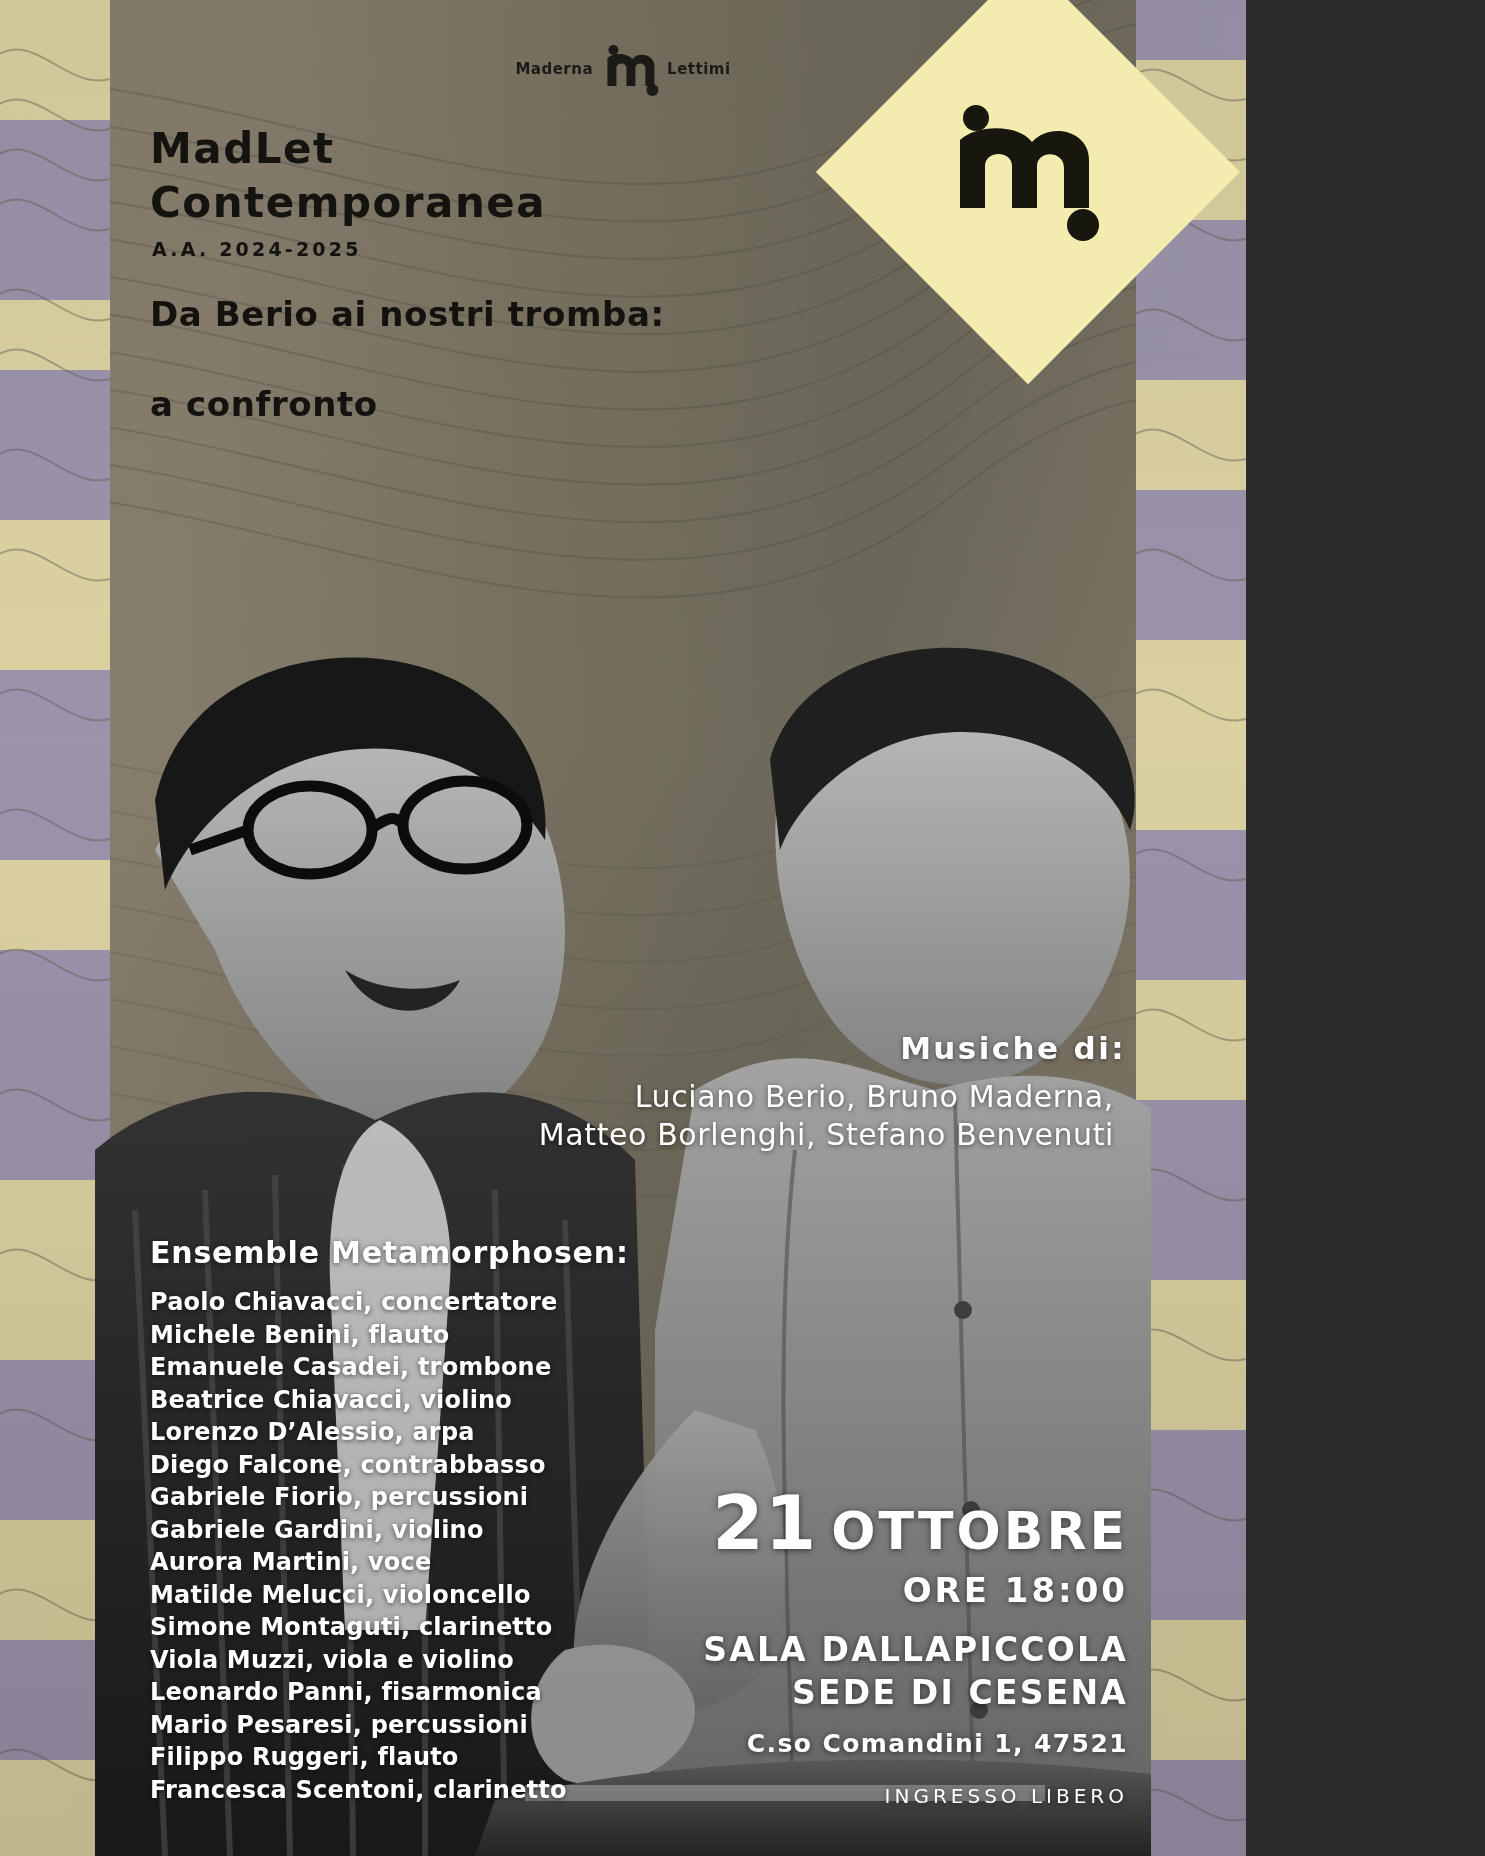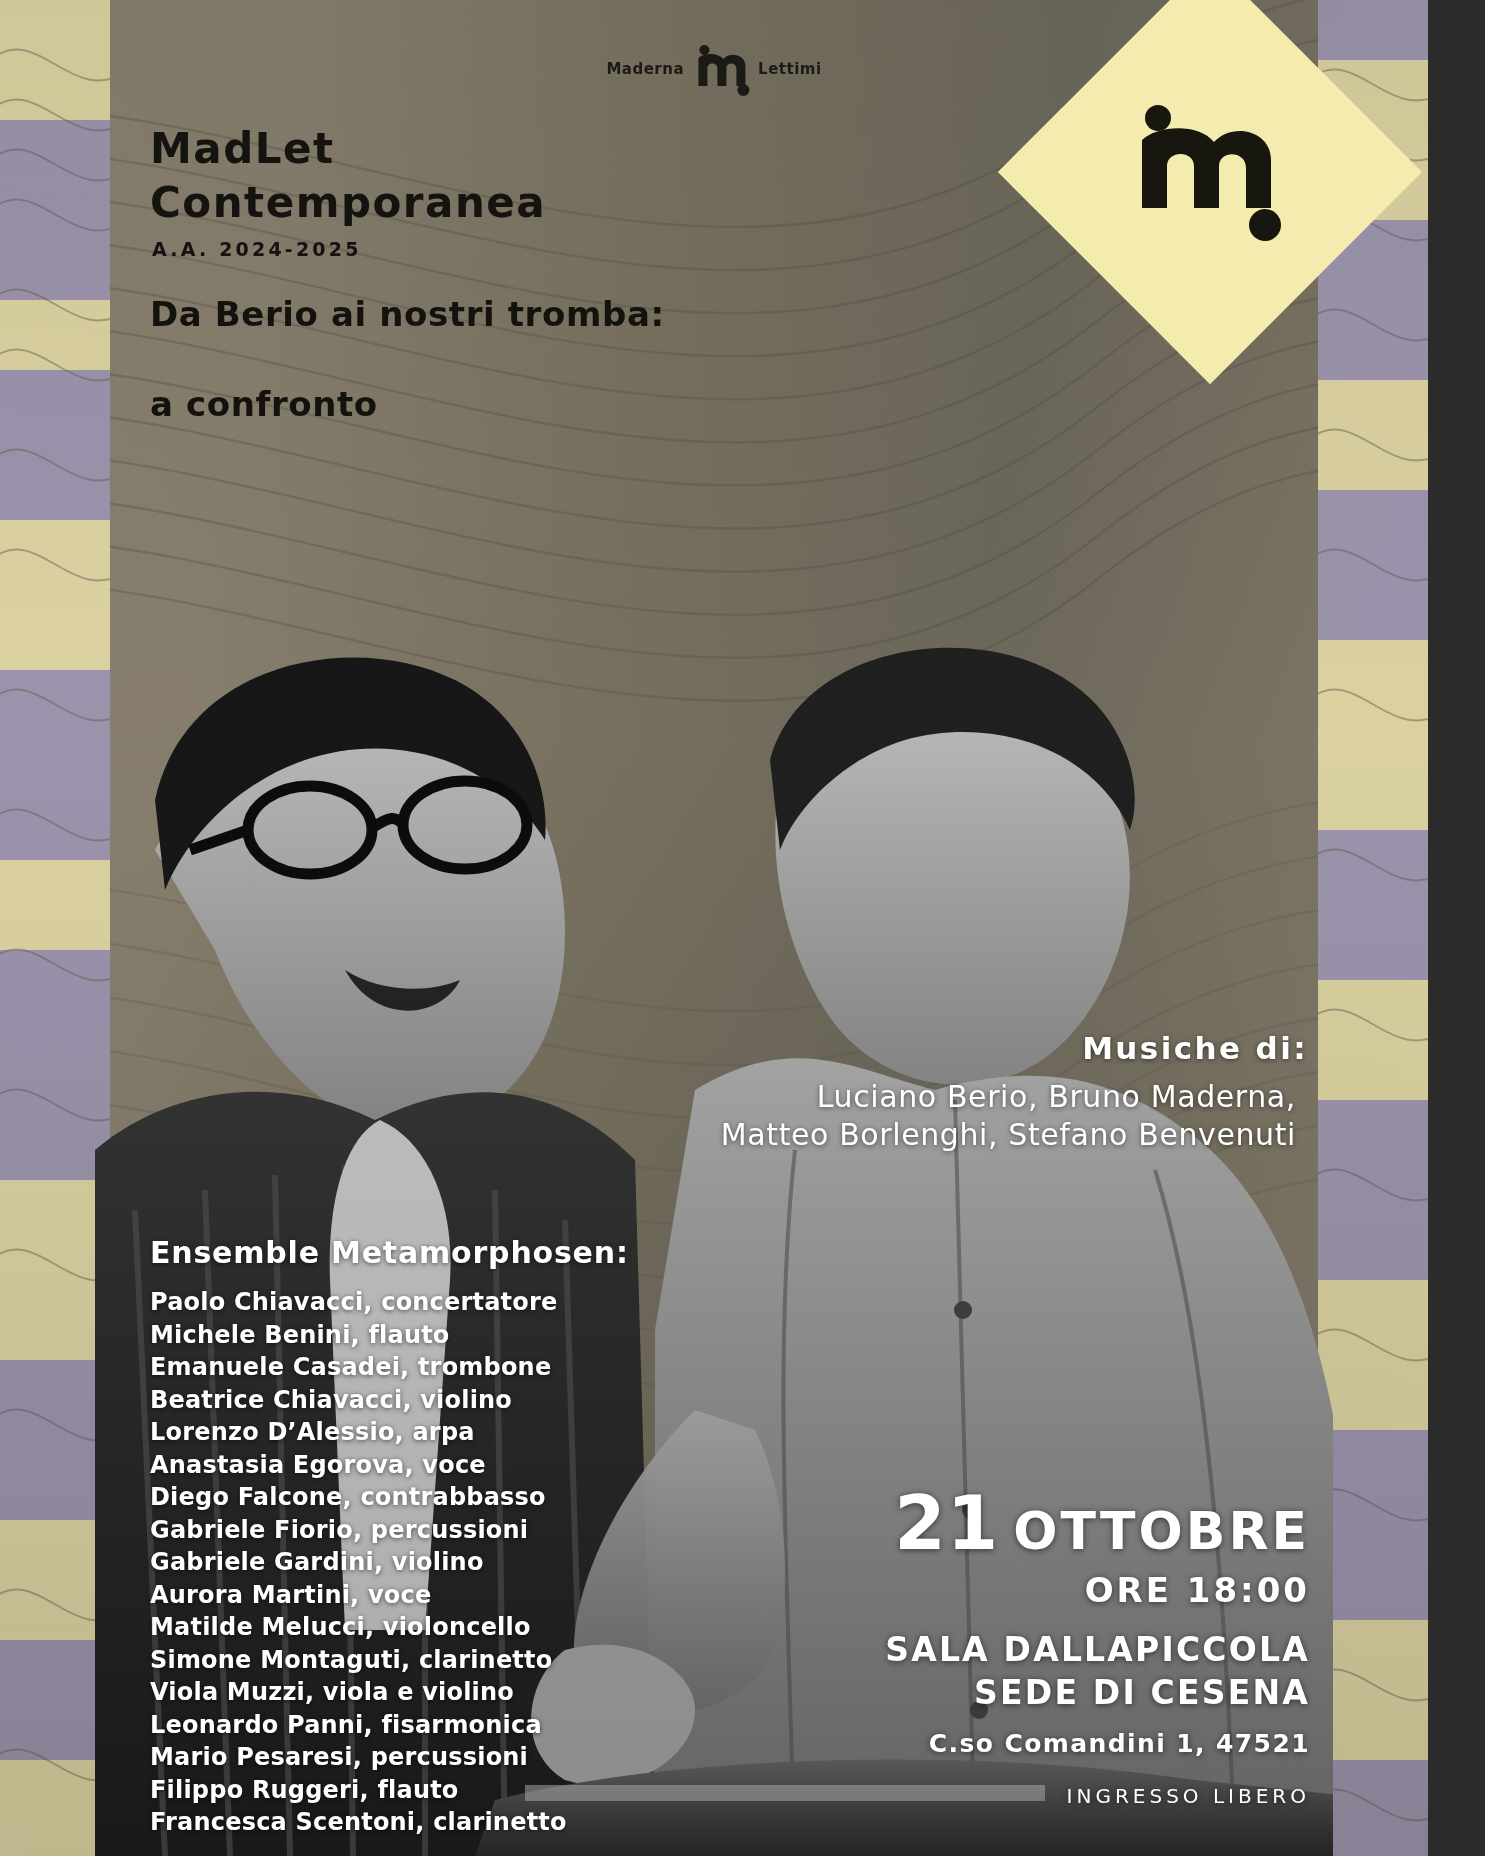--- a/index.html
+++ b/index.html
@@ -2,21 +2,21 @@
 <html><head>
 <meta charset="utf-8">
 <style>
   html, body {
     margin: 0;
     padding: 0;
     background: #2b2b2b;
   }
   .poster {
     position: relative;
-    width: 1428px;
+    width: 1246px;
     height: 1856px;
     overflow: hidden;
     font-family: "DejaVu Sans", sans-serif;
     background: #15803d;
   }
 
   
   .bg-base {
     position: absolute;
     inset: 0;
@@ -470,21 +470,20 @@
   </div>
 
   <div class="ensemble">
     <h2>Ensemble Metamorphosen:</h2>
     <ul>
       <li>Paolo Chiavacci, concertatore</li>
       <li>Michele Benini, flauto</li>
       <li>Emanuele Casadei, trombone</li>
       <li>Beatrice Chiavacci, violino</li>
       <li>Lorenzo D’Alessio, arpa</li>
-      <li>Anastasia Egorova, voce</li>
       <li>Diego Falcone, contrabbasso</li>
       <li>Gabriele Fiorio, percussioni</li>
       <li>Gabriele Gardini, violino</li>
       <li>Aurora Martini, voce</li>
       <li>Matilde Melucci, violoncello</li>
       <li>Simone Montaguti, clarinetto</li>
       <li>Viola Muzzi, viola e violino</li>
       <li>Leonardo Panni, fisarmonica</li>
       <li>Mario Pesaresi, percussioni</li>
       <li>Filippo Ruggeri, flauto</li>

